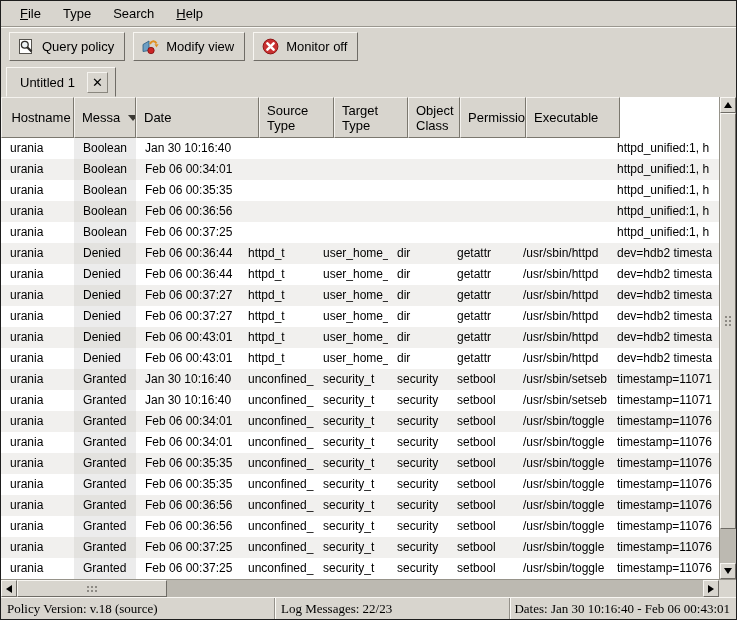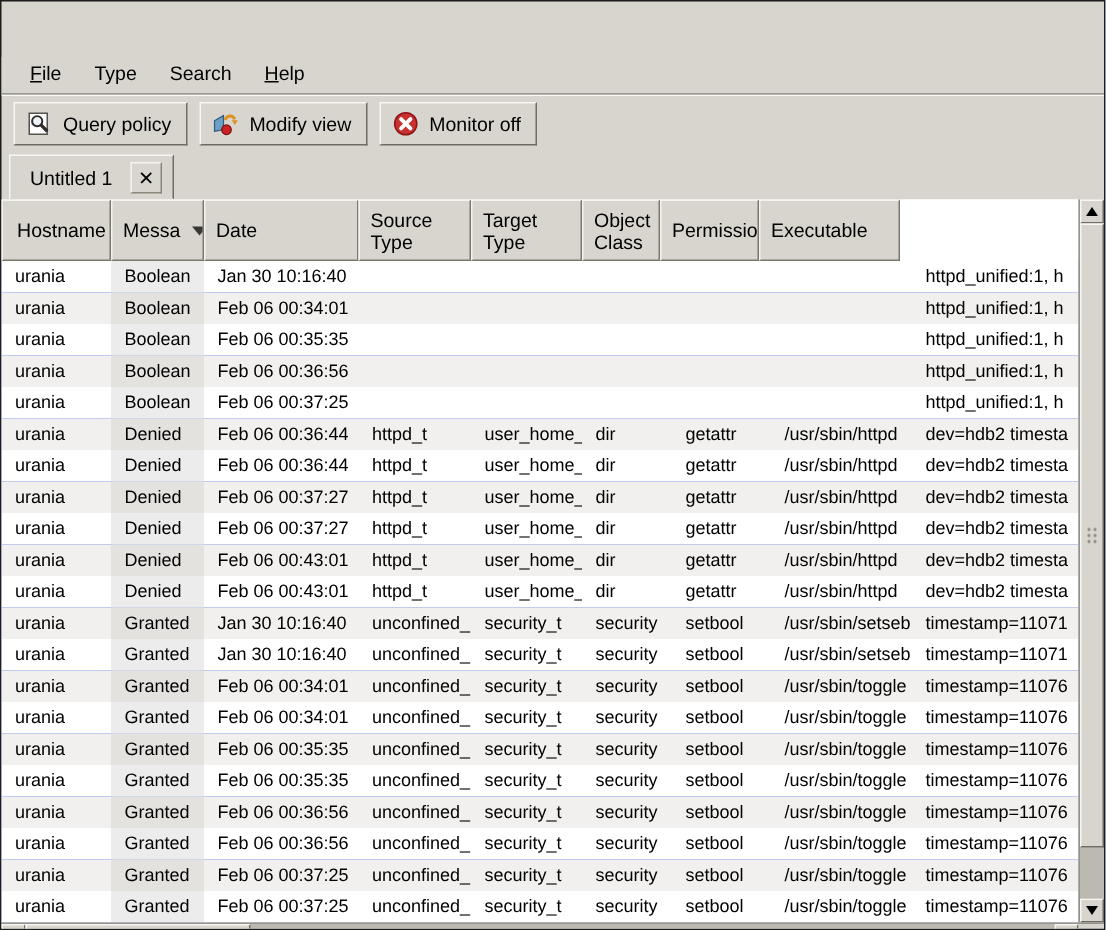--- a/index.html
+++ b/index.html
@@ -10,26 +10,25 @@
     border:1px solid #1d1d1d;
     font-family:"Liberation Sans","DejaVu Sans",sans-serif;
     color:#000;
     display:flex;flex-direction:column;
     overflow:hidden;
     position:relative;
   }
   
   .menubar{
     height:26px;flex:0 0 26px;
-    display:flex;align-items:flex-start;
+    display:flex;align-items:center;
     padding-left:8px;
     border-bottom:1px solid #9a978f;
     box-shadow:0 1px 0 #fbfaf6;
     margin-bottom:1px;
-    margin-top:36px;
   }
   .menu-item{padding:0 11px;font-size:13px;line-height:24px;cursor:default;}
   .menu-item u{text-decoration:underline;}
   
   .toolbar{
     height:38px;flex:0 0 38px;
     display:flex;align-items:center;gap:8px;
     padding:0 0 2px 8px;
   }
   .tbtn{
@@ -70,21 +69,21 @@
     border:1px solid;border-color:#f4f2ee #7b786f #7b786f #f4f2ee;
     font-size:13px;
     overflow:hidden;
   }
   .th-label{white-space:pre-line;line-height:15px;}
   .sort-arrow{
     width:0;height:0;margin-left:8px;
     border-left:5px solid transparent;border-right:5px solid transparent;
     border-top:6px solid #3a3833;
   }
-  .tbody{flex:1;overflow:hidden;background:#1d4ed8;}
+  .tbody{flex:1;overflow:hidden;background:#0c4a6e;}
   .tr{height:21px;display:flex;overflow:hidden;background:#fff;}
   .tr.stripe{background:#f1f0ee;}
   .td{
     height:21px;flex:0 0 auto;
     padding-left:9px;
     font-size:12px;line-height:21px;
     white-space:nowrap;overflow:hidden;
   }
   .tr .td.sortcol{background:#ececec;}
   .tr.stripe .td.sortcol{background:#e3e2df;}
@@ -191,21 +190,21 @@
   <div class="content">
     <div class="table-wrap">
       <div class="thead">
           <div class="th" style="width: 73px; justify-content: center;">
             <span class="th-label">Hostname</span>
           </div>
           <div class="th" style="width: 62px;">
             <span class="th-label">Messa</span>
             <span class="sort-arrow"></span>
           </div>
-          <div class="th" style="width: 103px;">
+          <div class="th" style="width: 123px;">
             <span class="th-label">Date</span>
           </div>
           <div class="th" style="width: 75px;">
             <span class="th-label">Source
 Type</span>
           </div>
           <div class="th" style="width: 74px;">
             <span class="th-label">Target
 Type</span>
           </div>

